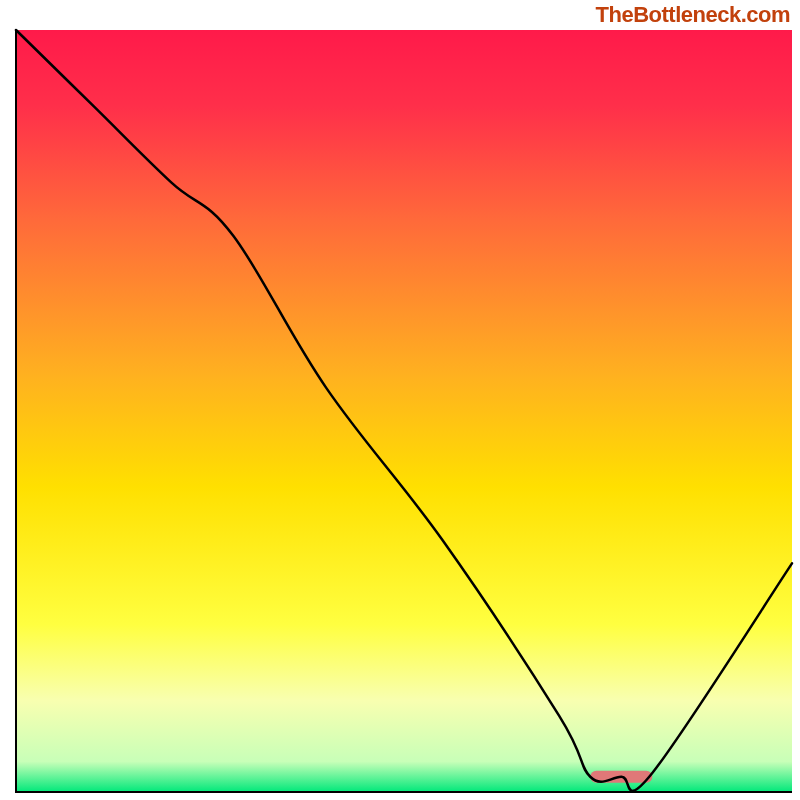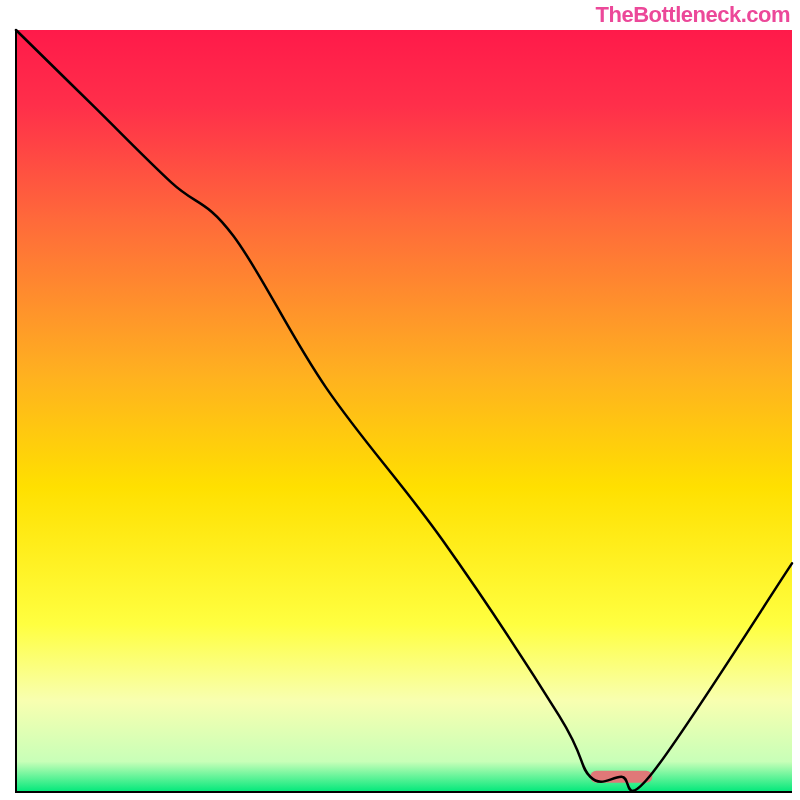--- a/index.html
+++ b/index.html
@@ -15,21 +15,21 @@
     width: 800px;
     height: 800px;
     background: #ffffff;
   }
   .watermark {
     position: absolute;
     top: 2px;
     right: 10px;
     font-size: 22px;
     font-weight: bold;
-    color: #ec4899;
+    color: #c2410c;
     letter-spacing: -0.5px;
     z-index: 10;
   }
   svg.plot {
     position: absolute;
     left: 0;
     top: 0;
   }
 </style>
 </head>

